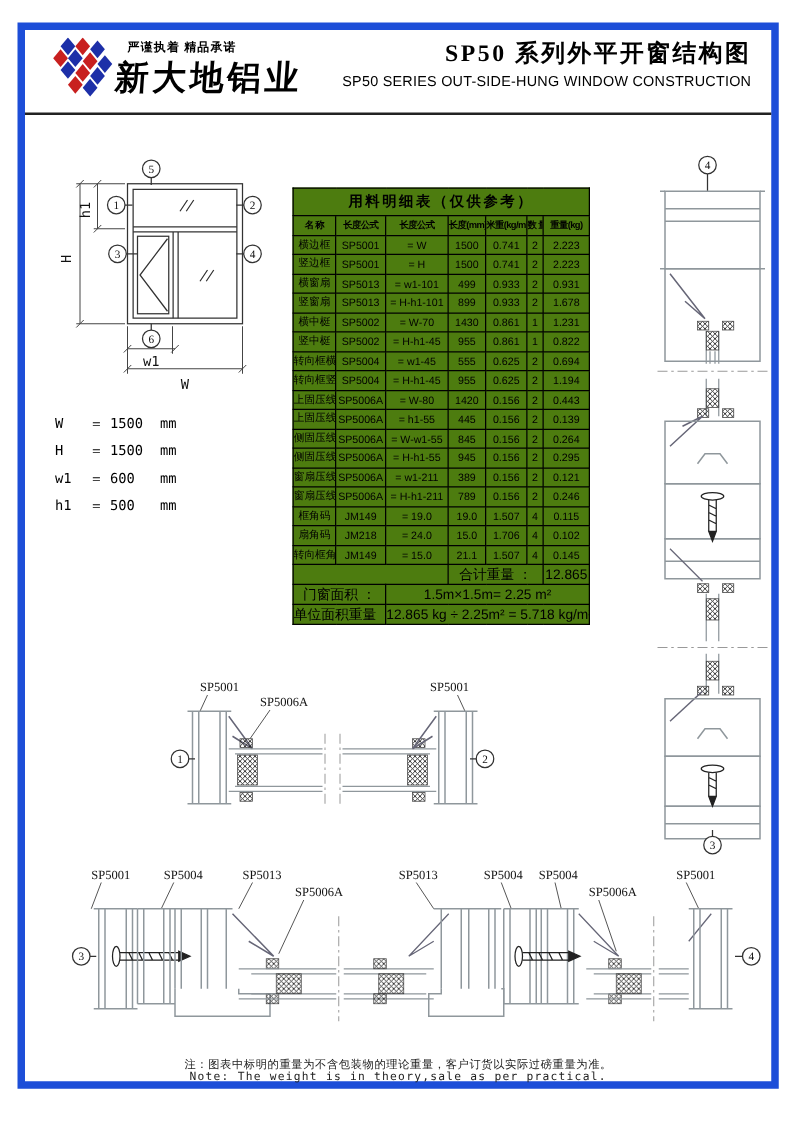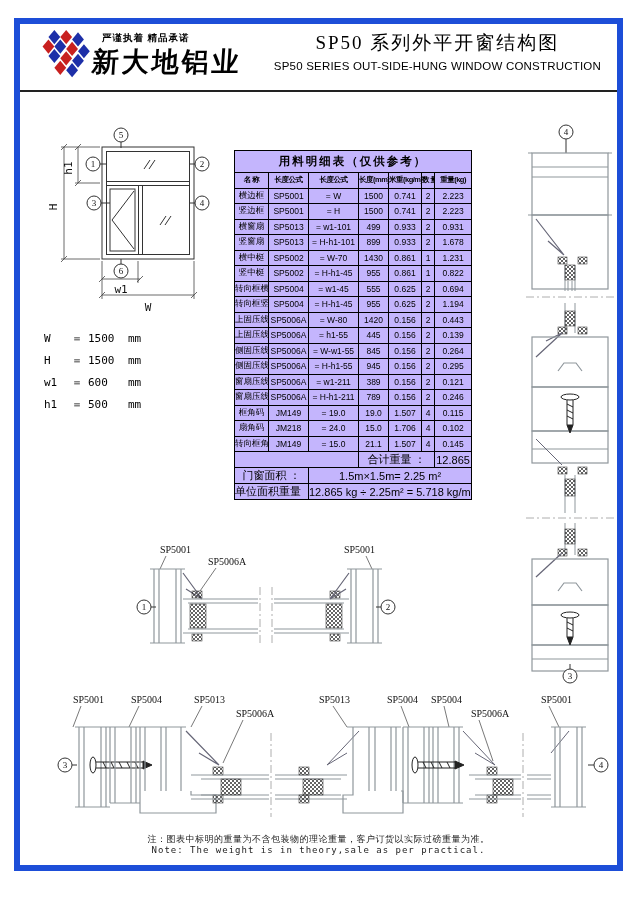--- a/index.html
+++ b/index.html
@@ -8,52 +8,52 @@
   .border-box{position:absolute;left:14px;top:18px;width:597px;height:841px;
               border:6px solid #1d4ed8;background:#fff;}
   
   .hdr-rule{position:absolute;left:0;right:0;top:66px;border-top:2.5px solid #222;}
   .logo{position:absolute;left:14px;top:6px;}
   .slogan{position:absolute;left:82px;top:8px;font-size:9.5px;font-weight:bold;
           font-family:"Liberation Serif",serif;letter-spacing:1px;}
   .company{position:absolute;left:72px;top:20px;font-size:27px;font-weight:bold;
            font-family:"Liberation Serif",serif;letter-spacing:3px;transform:skewX(-4deg);}
   .titles{position:absolute;right:16px;top:6px;text-align:center;}
-  .title-cn{font-size:19px;font-weight:normal;font-family:"Liberation Serif",serif;
-            letter-spacing:2px;white-space:nowrap;}
+  .title-cn{font-size:19px;font-weight:bold;font-family:"Liberation Serif",serif;
+            letter-spacing:2px;white-space:nowrap;text-align:right;}
   .title-en{font-size:11.5px;font-weight:normal;letter-spacing:0.2px;margin-top:4px;
             font-family:"Liberation Sans",sans-serif;white-space:nowrap;}
   
   .abs{position:absolute;}
   svg text{font-family:"Liberation Serif",serif;fill:#111;}
   .dimtxt{font-size:11px;font-family:"DejaVu Sans Mono",monospace;}
   .sptxt{font-size:10px;}
   .cotxt{font-size:9px;}
   
   .params{position:absolute;left:24px;top:303px;width:180px;
           font-family:"DejaVu Sans Mono",monospace;}
   .params-title{font-size:11px;font-weight:bold;letter-spacing:1px;margin-bottom:9px;
                 font-family:"Liberation Serif",serif;}
   .param-row{font-size:11px;height:22px;display:flex;align-items:center;}
   .p-name{width:22px;display:inline-block;}
   .p-eq{width:22px;display:inline-block;text-align:center;}
   .p-val{width:40px;display:inline-block;}
   .p-unit{display:inline-block;}
   
   .mtable{position:absolute;left:214px;top:126px;border-collapse:collapse;
-          table-layout:fixed;width:237px;background:#c4b5fd;}
+          table-layout:fixed;width:237px;background:#4d7c0f;}
   .mtable td{border:1px solid #000;text-align:center;vertical-align:middle;
              padding:0;height:14.5px;font-size:8.5px;overflow:hidden;white-space:nowrap;}
   .mtable .ttl{font-size:11.5px;font-weight:bold;letter-spacing:2px;height:21px;
                font-family:"Liberation Serif",serif;}
   .mtable .hd td{font-size:7.5px;font-weight:bold;letter-spacing:-0.5px;}
   .mtable .sum td{font-size:11px;}
   
   .note{position:absolute;left:0;right:0;top:810px;text-align:center;line-height:11px;}
-  .note-cn{font-size:9px;color:#222;letter-spacing:0.5px;}
+  .note-cn{font-size:9px;color:#222;letter-spacing:0.5px;margin-top:12px;}
   .note-en{font-size:9px;color:#222;font-family:"DejaVu Sans Mono",monospace;letter-spacing:1px;}
 </style>
 </head>
 <body>
 
 <div class="border-box">
 
   <div>
     <svg class="logo" width="62" height="52" viewBox="0 0 52 44">
       <defs>

